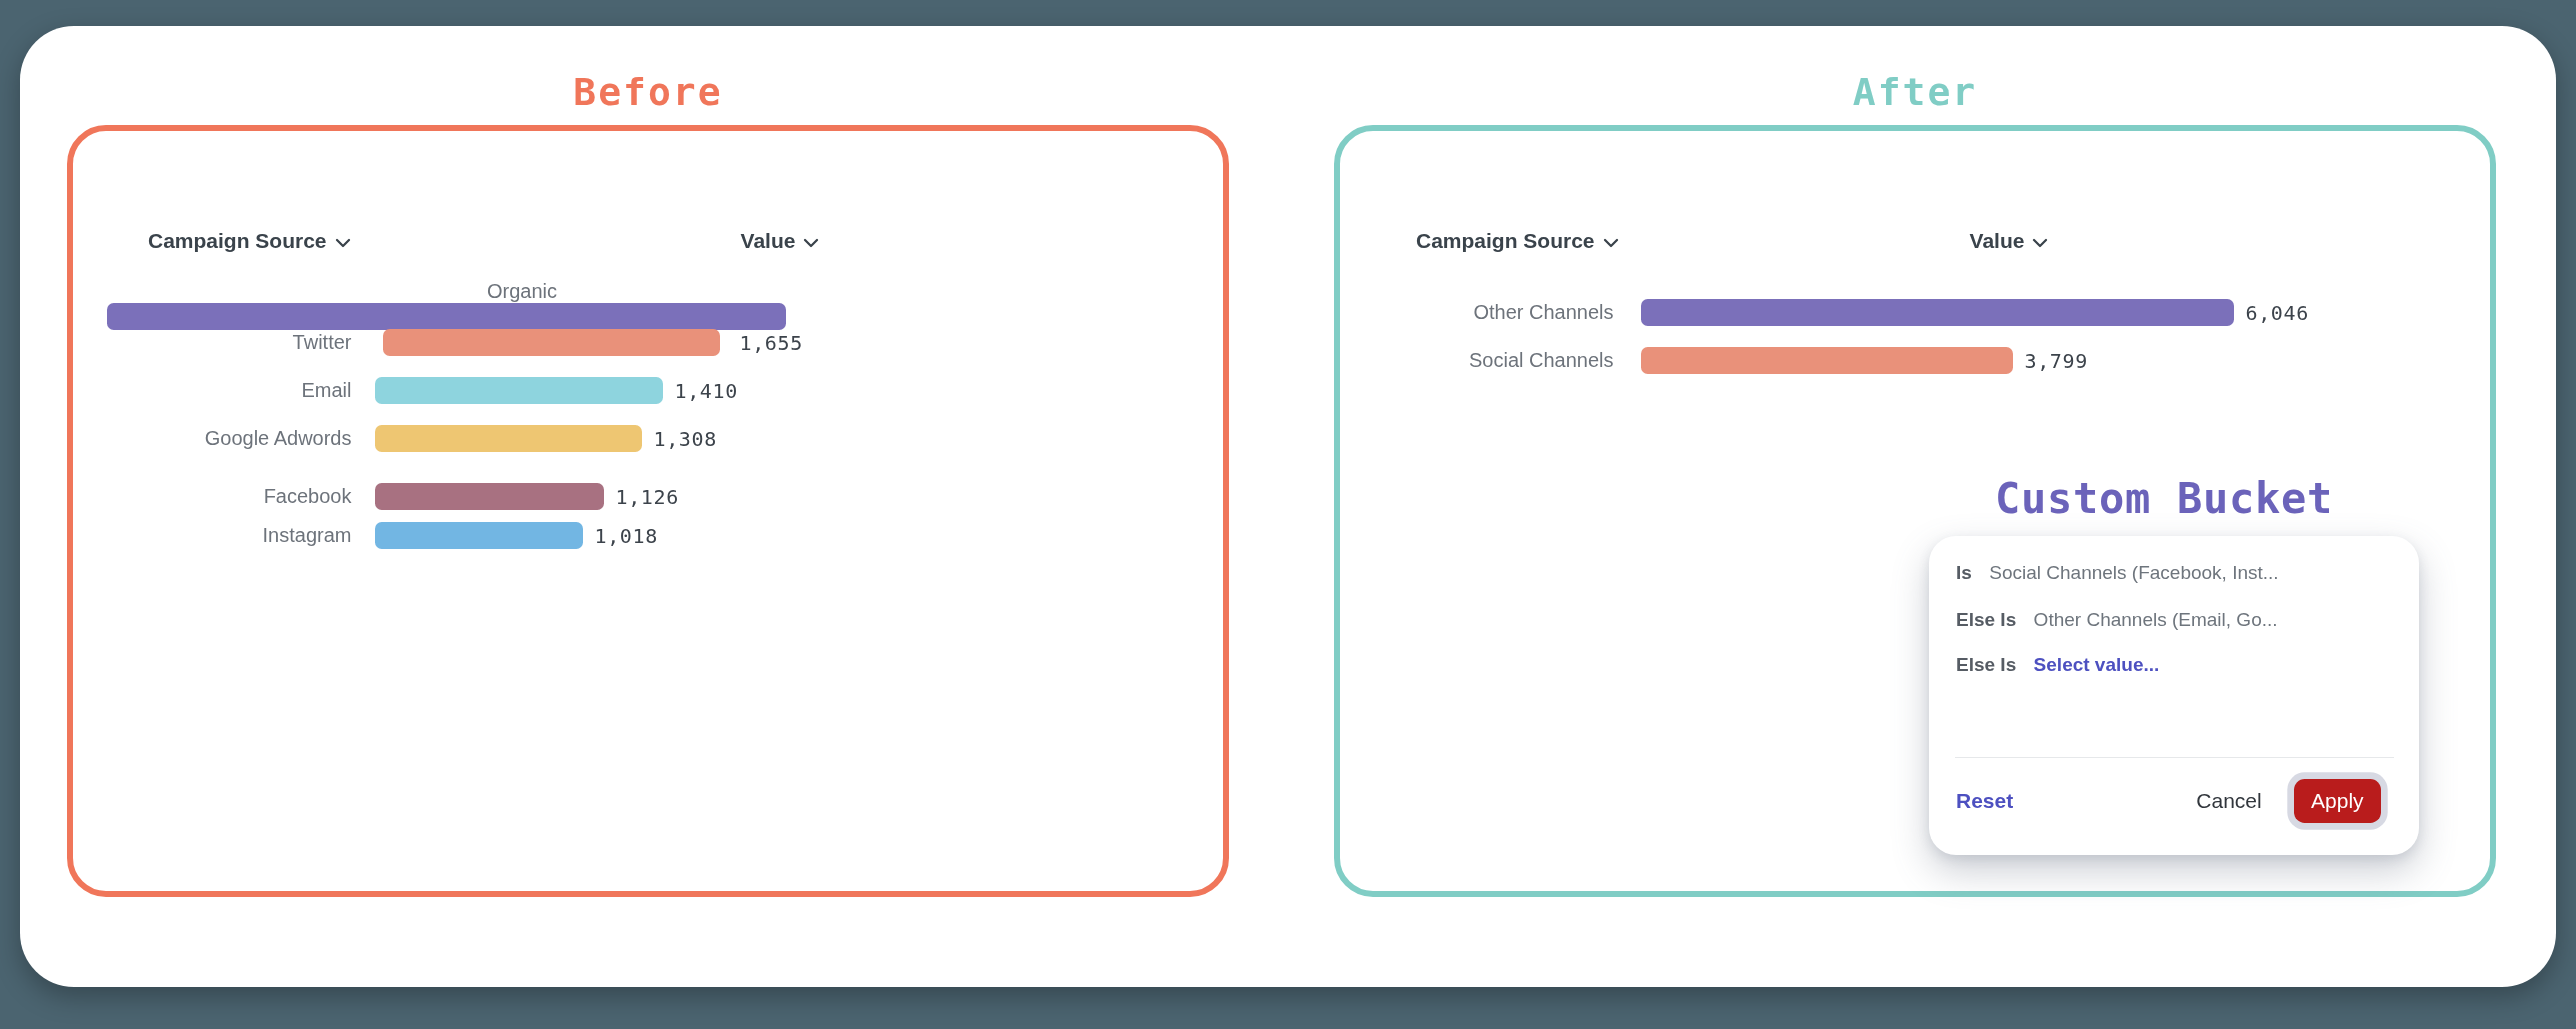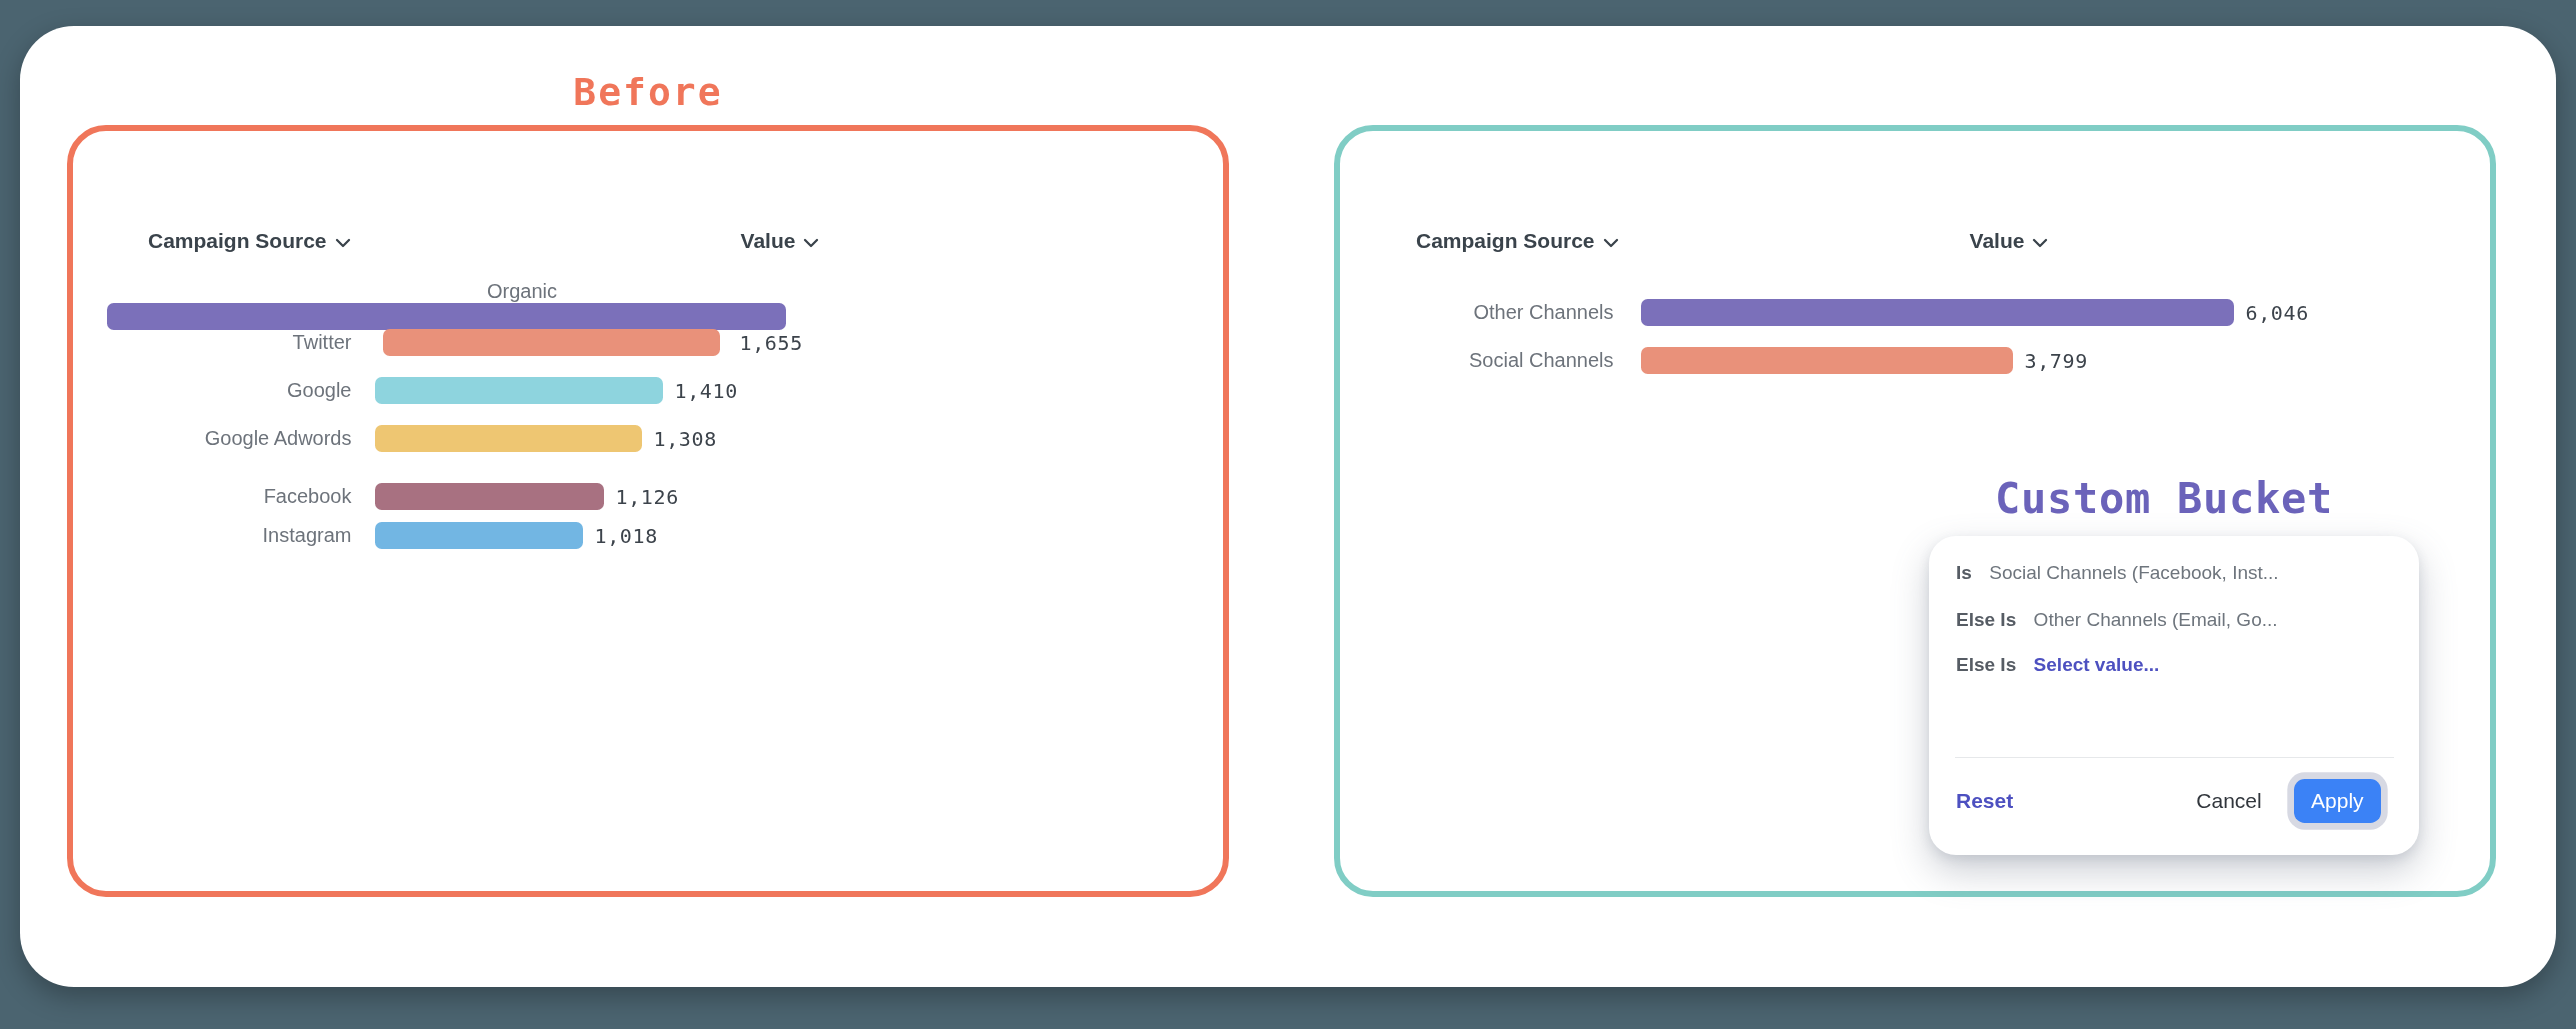--- a/index.html
+++ b/index.html
@@ -48,21 +48,21 @@
   .pval{font-size:19px;color:#6e757d;white-space:nowrap;cursor:pointer;text-align:center;}
   .pval.link{color:#4d50c0;font-weight:600;}
   .ibadge{display:inline-flex;align-items:center;justify-content:center;width:25.5px;height:28px;
           margin-left:-2.7px;border-radius:6px;background:#f1f2f4;cursor:pointer;
           font-family:"DejaVu Sans Mono", monospace;font-size:17.4px;color:#4c525a;}
   .pdivider{position:absolute;left:25.5px;right:25.5px;top:221px;height:0;border-top:1.3px solid #e6e8ea;}
   .pfooter{position:absolute;left:27px;right:38px;top:241px;height:47px;display:flex;align-items:center;}
   .reset{font-size:21px;font-weight:600;color:#4d50c0;cursor:pointer;}
   .pspacer{flex:1;}
   .cancel{font-size:21px;font-weight:500;color:#31363c;cursor:pointer;margin-right:32px;}
-  .apply{font-family:"Liberation Sans", sans-serif;font-size:21px;color:#ffffff;background:#3b82f6;
+  .apply{font-family:"Liberation Sans", sans-serif;font-size:21px;color:#ffffff;background:#b91c1c;
          border:none;border-radius:10.7px;padding:10px 17.4px;cursor:pointer;
          box-shadow:0 0 0 6.7px #d7d9e3;}
 </style>
 </head>
 <body>
 
 <div class="stage">
   <div class="card"></div>
 
   <div class="sec-title before">Before</div>
@@ -85,41 +85,42 @@
       <div class="rlabel">Organic</div>
       <div class="bar" style="width: 679px; background: rgb(123, 112, 186);"></div>
       <div class="rvalue">3,328</div>
     </div>
     <div class="crow b" style="left:107px;top:329px;gap:8px;">
       <div class="rlabel">Twitter</div>
       <div class="bar" style="width: 337px; background: rgb(233, 145, 122);"></div>
       <div class="rvalue">1,655</div>
     </div>
     <div class="crow b" style="left:107px;top:377px;">
-      <div class="rlabel">Google</div>
+      <div class="rlabel">Email</div>
       <div class="bar" style="width: 288px; background: rgb(142, 212, 222);"></div>
       <div class="rvalue">1,410</div>
     </div>
     <div class="crow b" style="left:107px;top:425px;">
       <div class="rlabel">Google Adwords</div>
       <div class="bar" style="width: 267px; background: rgb(238, 198, 114);"></div>
       <div class="rvalue">1,308</div>
     </div>
     <div class="crow b" style="left:107px;top:483px;">
       <div class="rlabel">Facebook</div>
       <div class="bar" style="width: 229px; background: rgb(168, 113, 129);"></div>
       <div class="rvalue">1,126</div>
     </div>
     <div class="crow b" style="left:107px;top:522px;">
       <div class="rlabel">Instagram</div>
       <div class="bar" style="width: 208px; background: rgb(114, 182, 227);"></div>
       <div class="rvalue">1,018</div>
     </div>
   </div>
 
+  <div class="sec-title after">After</div>
   <div class="frame frame-after"></div>
 
   <div class="chart">
     <div class="th" style="left:1416px;">
       <span>Campaign Source</span>
       <span><svg width="16" height="10" viewBox="0 0 24 15">
             <path d="M3 3 L12 12 L21 3" fill="none" stroke="#3a434b" stroke-width="3.4" stroke-linecap="round" stroke-linejoin="round"></path>
           </svg></span>
     </div>
     <div class="th center" style="left:1915px;">

